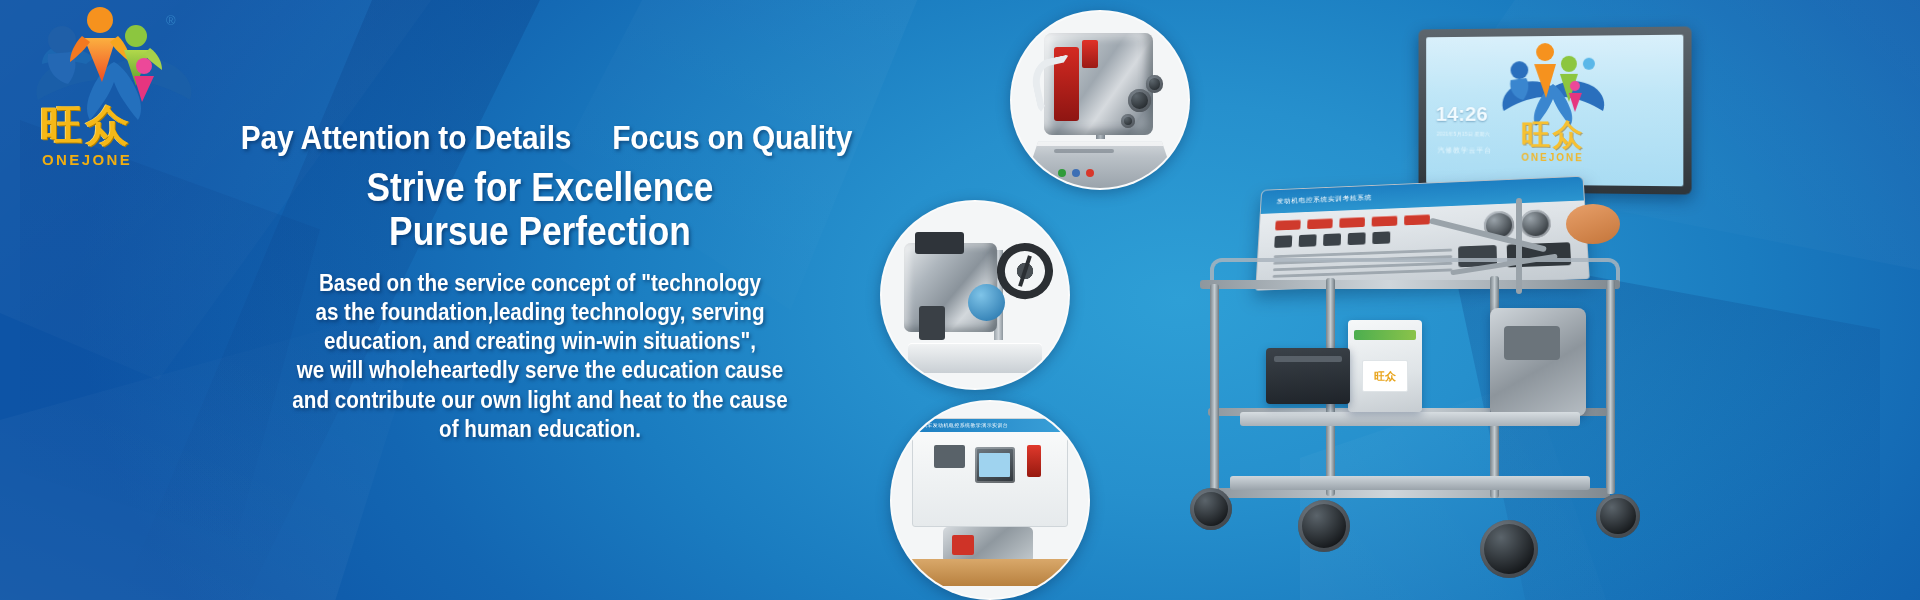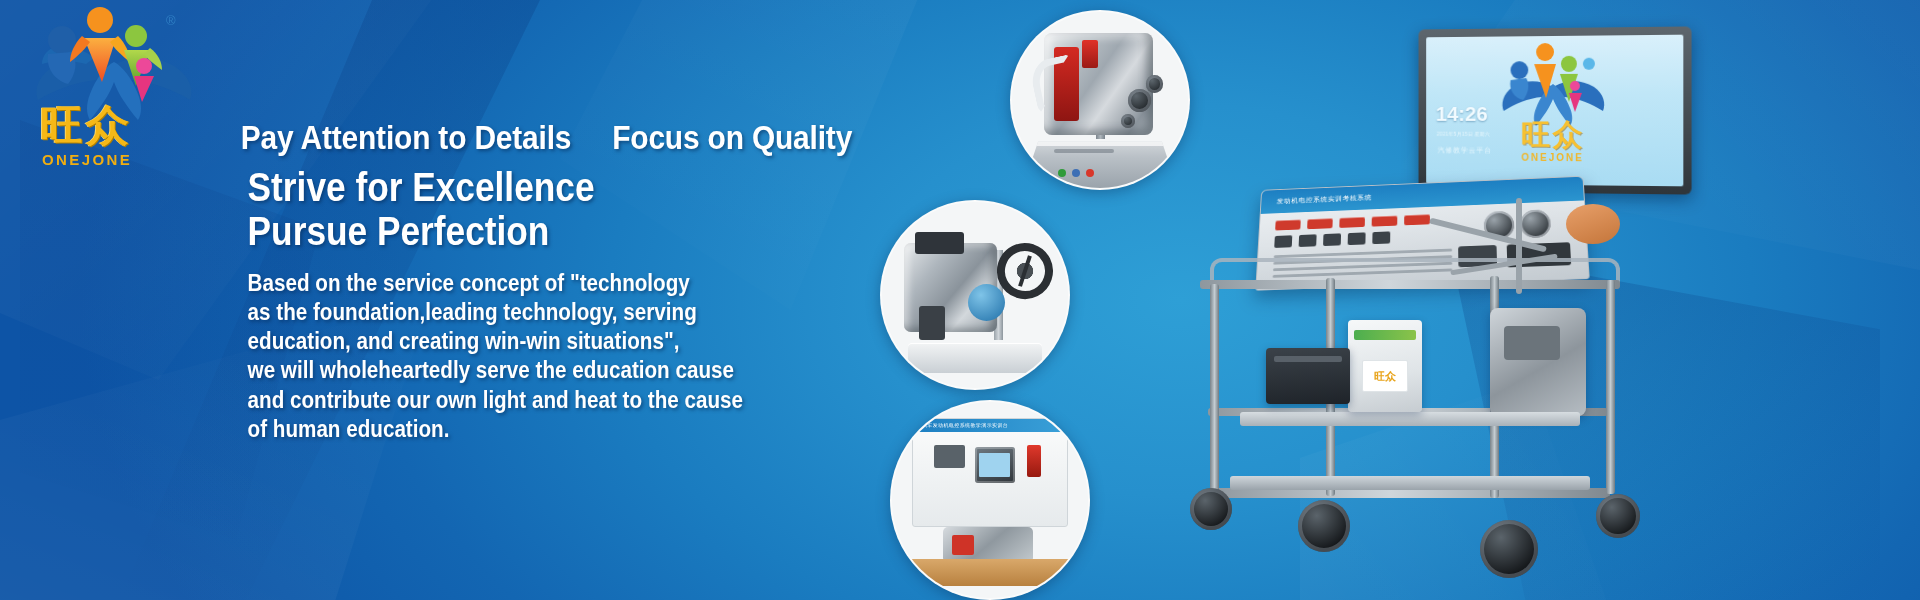--- a/index.html
+++ b/index.html
@@ -63,21 +63,21 @@
   }
   .logo-en {
     position:absolute; left:24px; top:148px;
     font-size:15px; font-weight:bold; letter-spacing:2.4px;
     color:#f0ae12; line-height:1;
   }
 
   
   .copy {
     position:absolute; left:200px; top:118px; width:680px;
-    color:#ffffff;
+    text-align:center; color:#ffffff;
     text-shadow:2px 2px 4px rgba(3,38,82,.55);
   }
   .t-line1 {
     font-size:34px; font-weight:bold;
     letter-spacing:-.2px;
     transform:scaleX(.88); transform-origin:center;
     white-space:nowrap;
     margin-bottom:8px;
   }
   .t-line1 .gap { display:inline-block; width:28px; }

